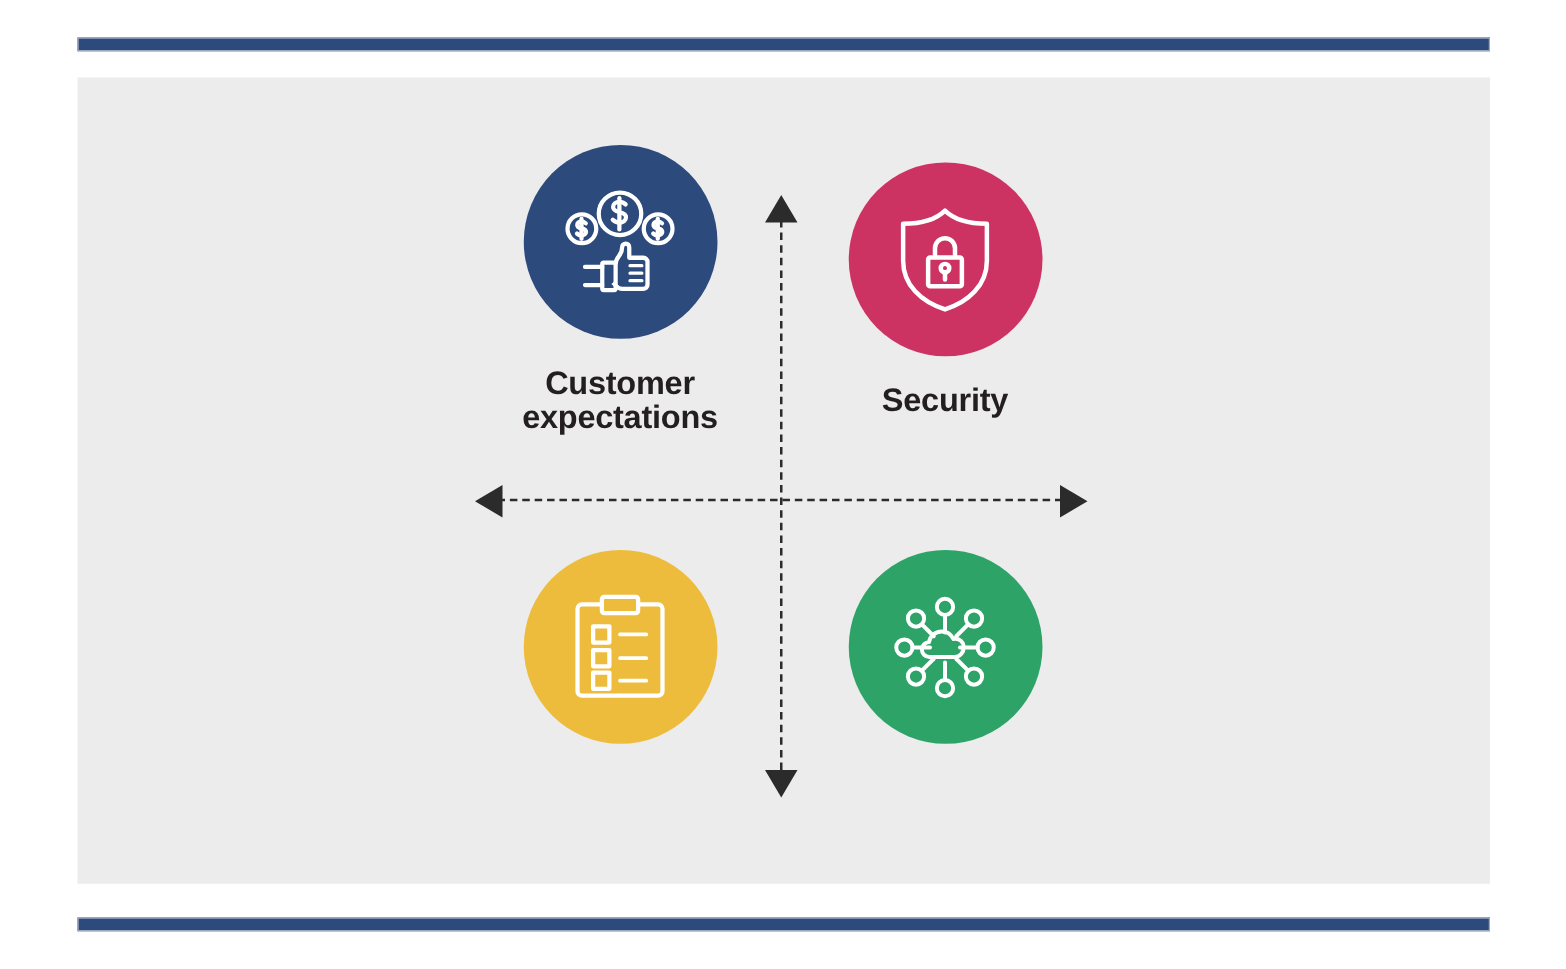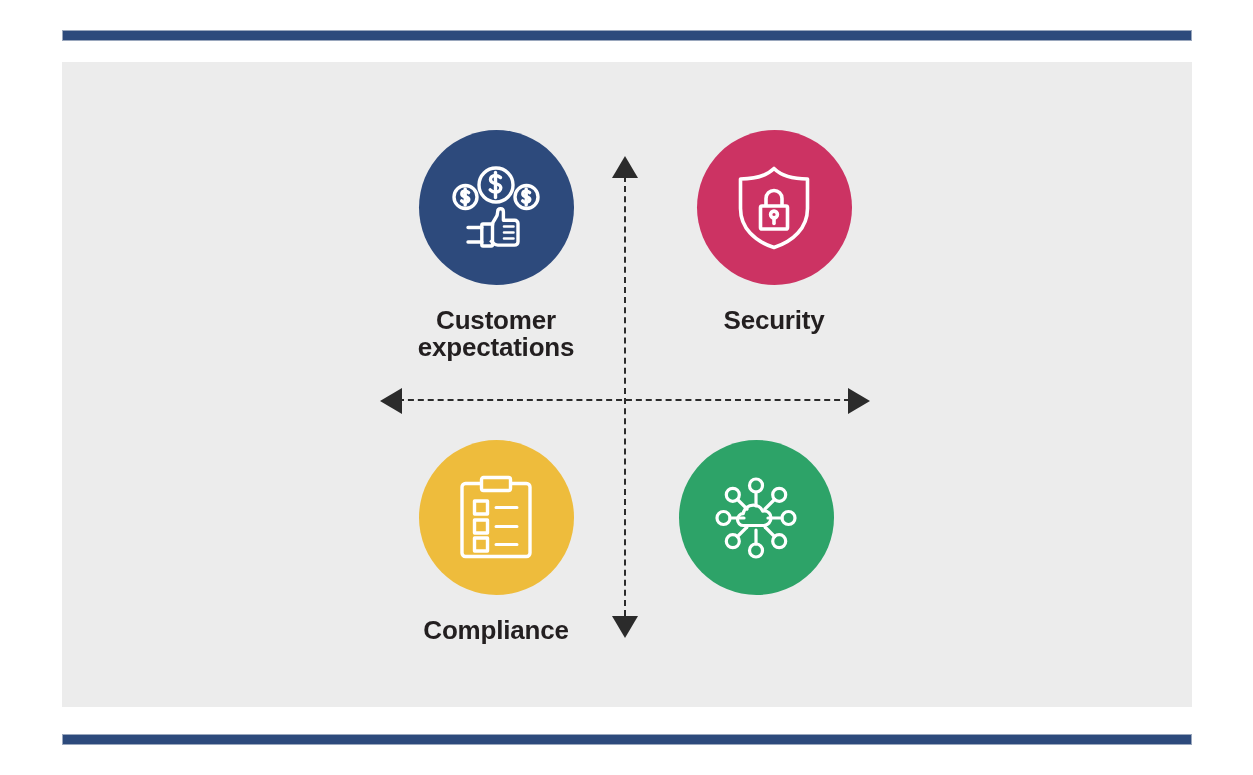--- a/index.html
+++ b/index.html
@@ -90,22 +90,22 @@
   }
 
   
   .item {
     position: absolute;
     width: 300px;
     display: flex;
     flex-direction: column;
     align-items: center;
   }
-  .item-tl { left: 346px; top: 130px; align-items: center; }
-  .item-tr { left: 624px; top: 130px; }
+  .item-tl { left: 346px; top: 116px; align-items: center; }
+  .item-tr { left: 606px; top: 130px; }
   .item-bl { left: 346px; top: 440px; }
   .item-br { left: 606px; top: 440px; }
 
   .bubble {
     width: 155px;
     height: 155px;
     border-radius: 50%;
     display: flex;
     align-items: center;
     justify-content: center;
@@ -186,21 +186,20 @@
       <svg width="76" height="86" viewBox="0 0 76 86" fill="none" stroke="#ffffff" stroke-width="3.4">
         <rect x="4" y="8.5" width="68" height="73" rx="3.5" stroke-linejoin="round"></rect>
         <rect x="23.5" y="2.5" width="29" height="13" rx="2" fill="#eebc3c" stroke-linejoin="round"></rect>
         <rect x="16.5" y="26" width="13" height="13" stroke-linejoin="round"></rect>
         <rect x="16.5" y="45" width="13" height="13" stroke-linejoin="round"></rect>
         <rect x="16.5" y="63" width="13" height="13" stroke-linejoin="round"></rect>
         <path d="M38 32.5h21M38 51.5h21M38 69.5h21" stroke-linecap="round" stroke-width="3"></path>
       </svg>
     </span>
   </div>
-  <div class="item-label">Compliance</div>
 </div>
 
 <div class="item item-br">
   <div class="bubble" style="background:#2da368">
     <span>
       <svg width="92" height="92" viewBox="0 0 92 92" fill="none" stroke="#ffffff" stroke-width="3.2">
 
         <g stroke-linecap="round">
           <path d="M46 20v14"></path>
           <path d="M46 58v14"></path>

